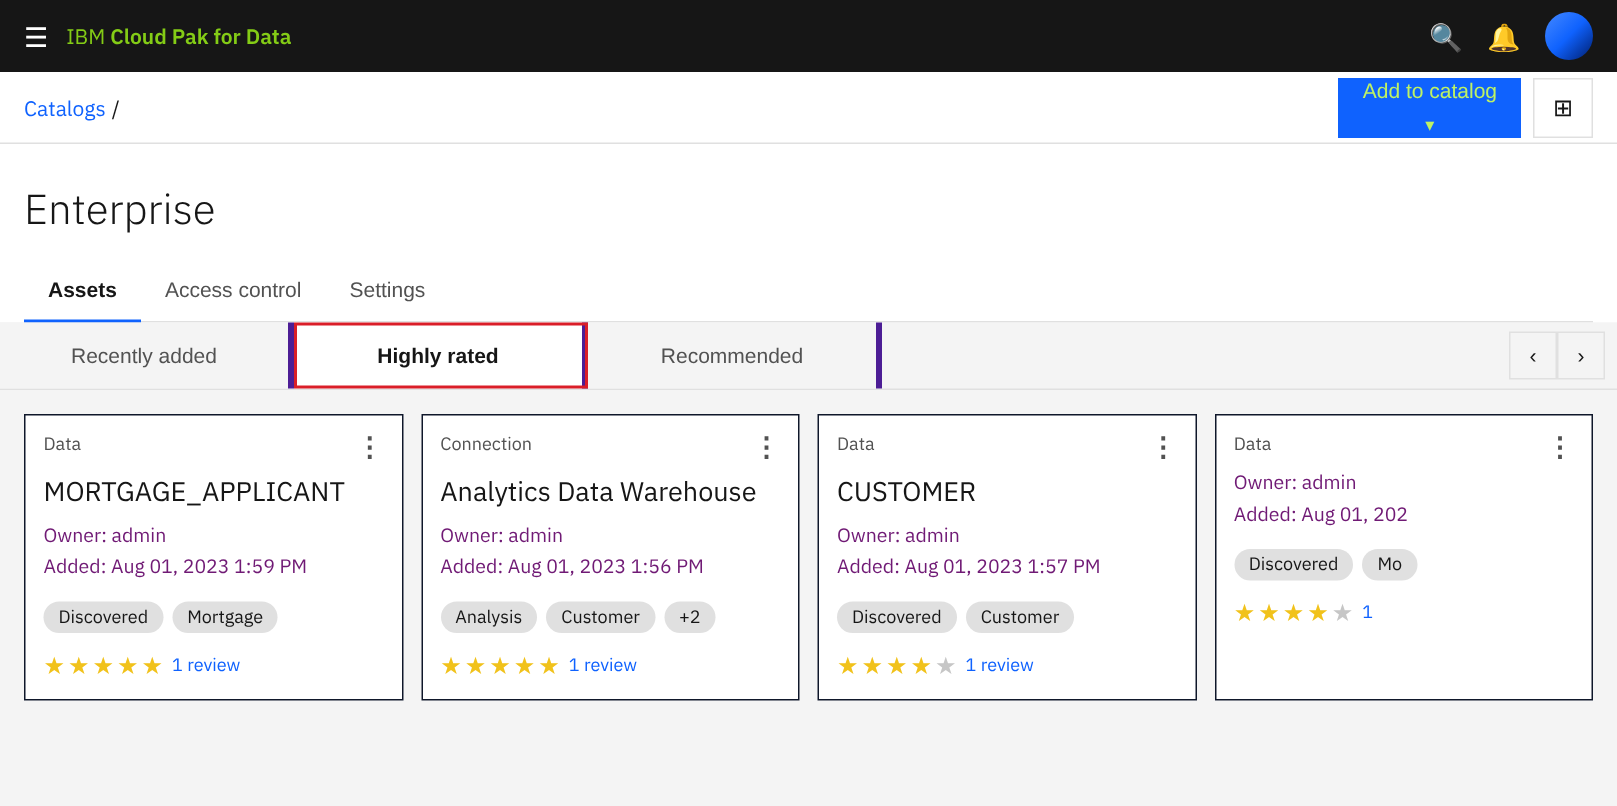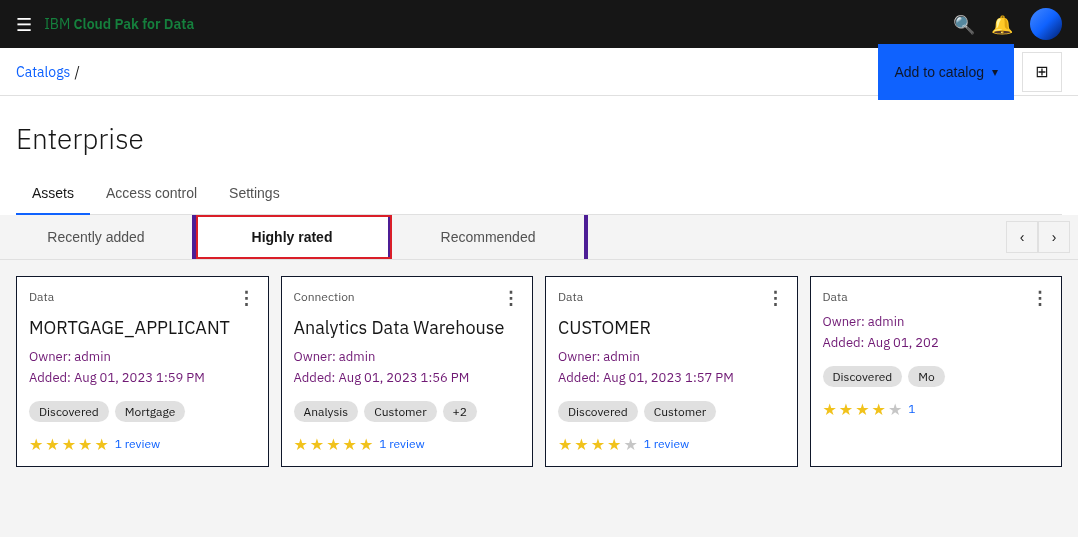--- a/index.html
+++ b/index.html
@@ -9,21 +9,21 @@
     .top-nav {
       background: #161616;
       height: 48px;
       display: flex;
       align-items: center;
       padding: 0 16px;
       justify-content: space-between;
     }
     .top-nav-left { display: flex; align-items: center; gap: 12px; }
     .hamburger-icon { color: #fff; font-size: 18px; cursor: pointer; }
-    .app-title { color: #15803d; font-size: 14px; }
+    .app-title { color: #84cc16; font-size: 14px; }
     .app-title strong { font-weight: 600; }
     .top-nav-right { display: flex; align-items: center; gap: 16px; }
     .nav-icon { color: #fff; font-size: 18px; cursor: pointer; }
     .avatar {
       width: 32px; height: 32px; border-radius: 50%;
       background: linear-gradient(135deg, #4589ff 0%, #0f62fe 50%, #001d6c 100%);
       cursor: pointer;
     }
 
     
@@ -36,29 +36,30 @@
       align-items: center;
       justify-content: space-between;
     }
     .breadcrumb { display: flex; align-items: center; gap: 4px; font-size: 14px; }
     .breadcrumb a { color: #0f62fe; text-decoration: none; }
     .breadcrumb span { color: #161616; }
 
     .header-actions { display: flex; align-items: center; gap: 8px; }
     .add-to-catalog-btn {
       background: #0f62fe;
-      color: #0f172a;
+      color: #bef264;
       border: none;
       padding: 0 16px;
-      height: 56px;
+      height: 40px;
       font-size: 14px;
       cursor: pointer;
       display: flex;
       align-items: center;
       gap: 8px;
+      flex-direction: column;
     }
     .add-to-catalog-btn .chevron { font-size: 12px; }
     .view-toggle-btn {
       background: #fff;
       border: 1px solid #e0e0e0;
       width: 40px;
       height: 40px;
       cursor: pointer;
       display: flex;
       align-items: center;
@@ -79,21 +80,21 @@
       font-size: 14px;
       cursor: pointer;
       color: #525252;
       border-bottom: 2px solid transparent;
       margin-bottom: -1px;
       background: none;
       border-top: none;
       border-left: none;
       border-right: none;
     }
-    .tab.active { color: #161616; border-bottom: 2px solid #0f62fe; font-weight: 400; }
+    .tab.active { color: #161616; border-bottom: 2px solid #0f62fe; font-weight: 700; }
 
     
     .category-tabs {
       display: flex;
       align-items: stretch;
       background: #f4f4f4;
       border-bottom: 1px solid #e0e0e0;
     }
     .category-tab {
       padding: 14px 24px;

